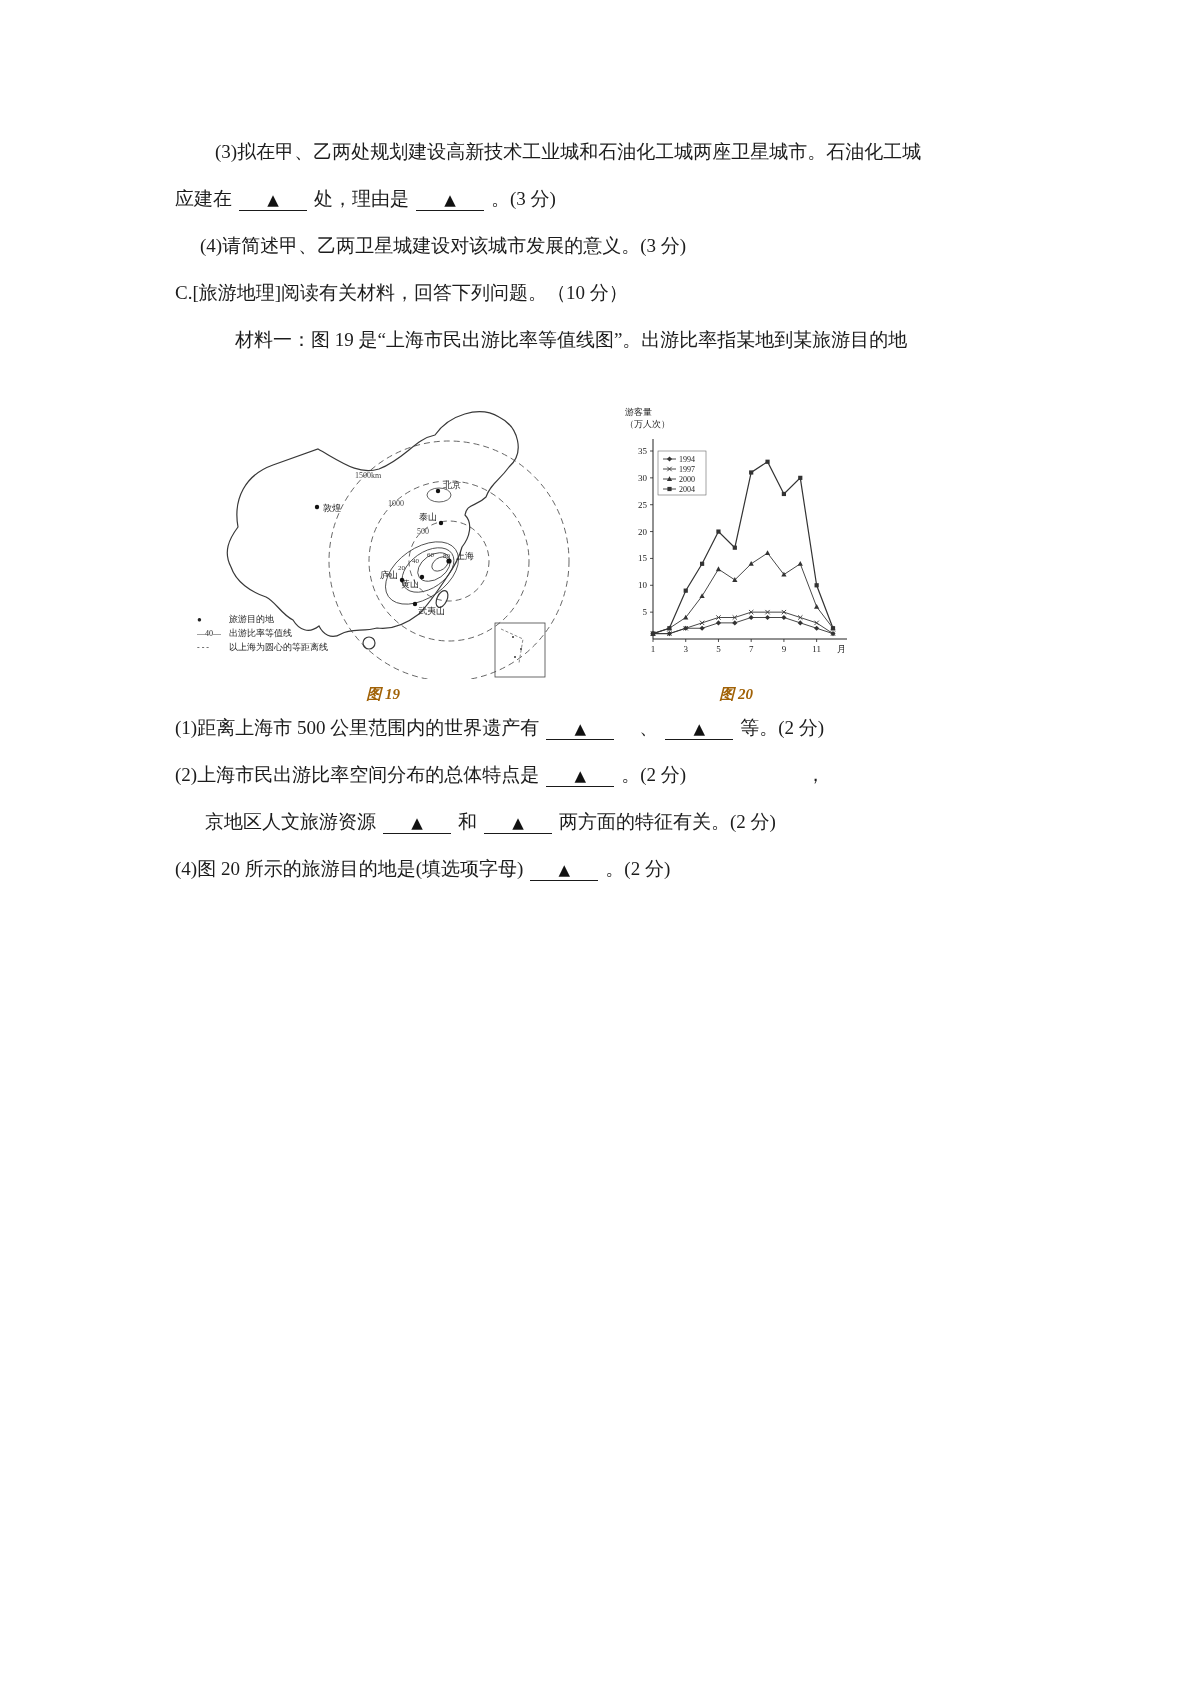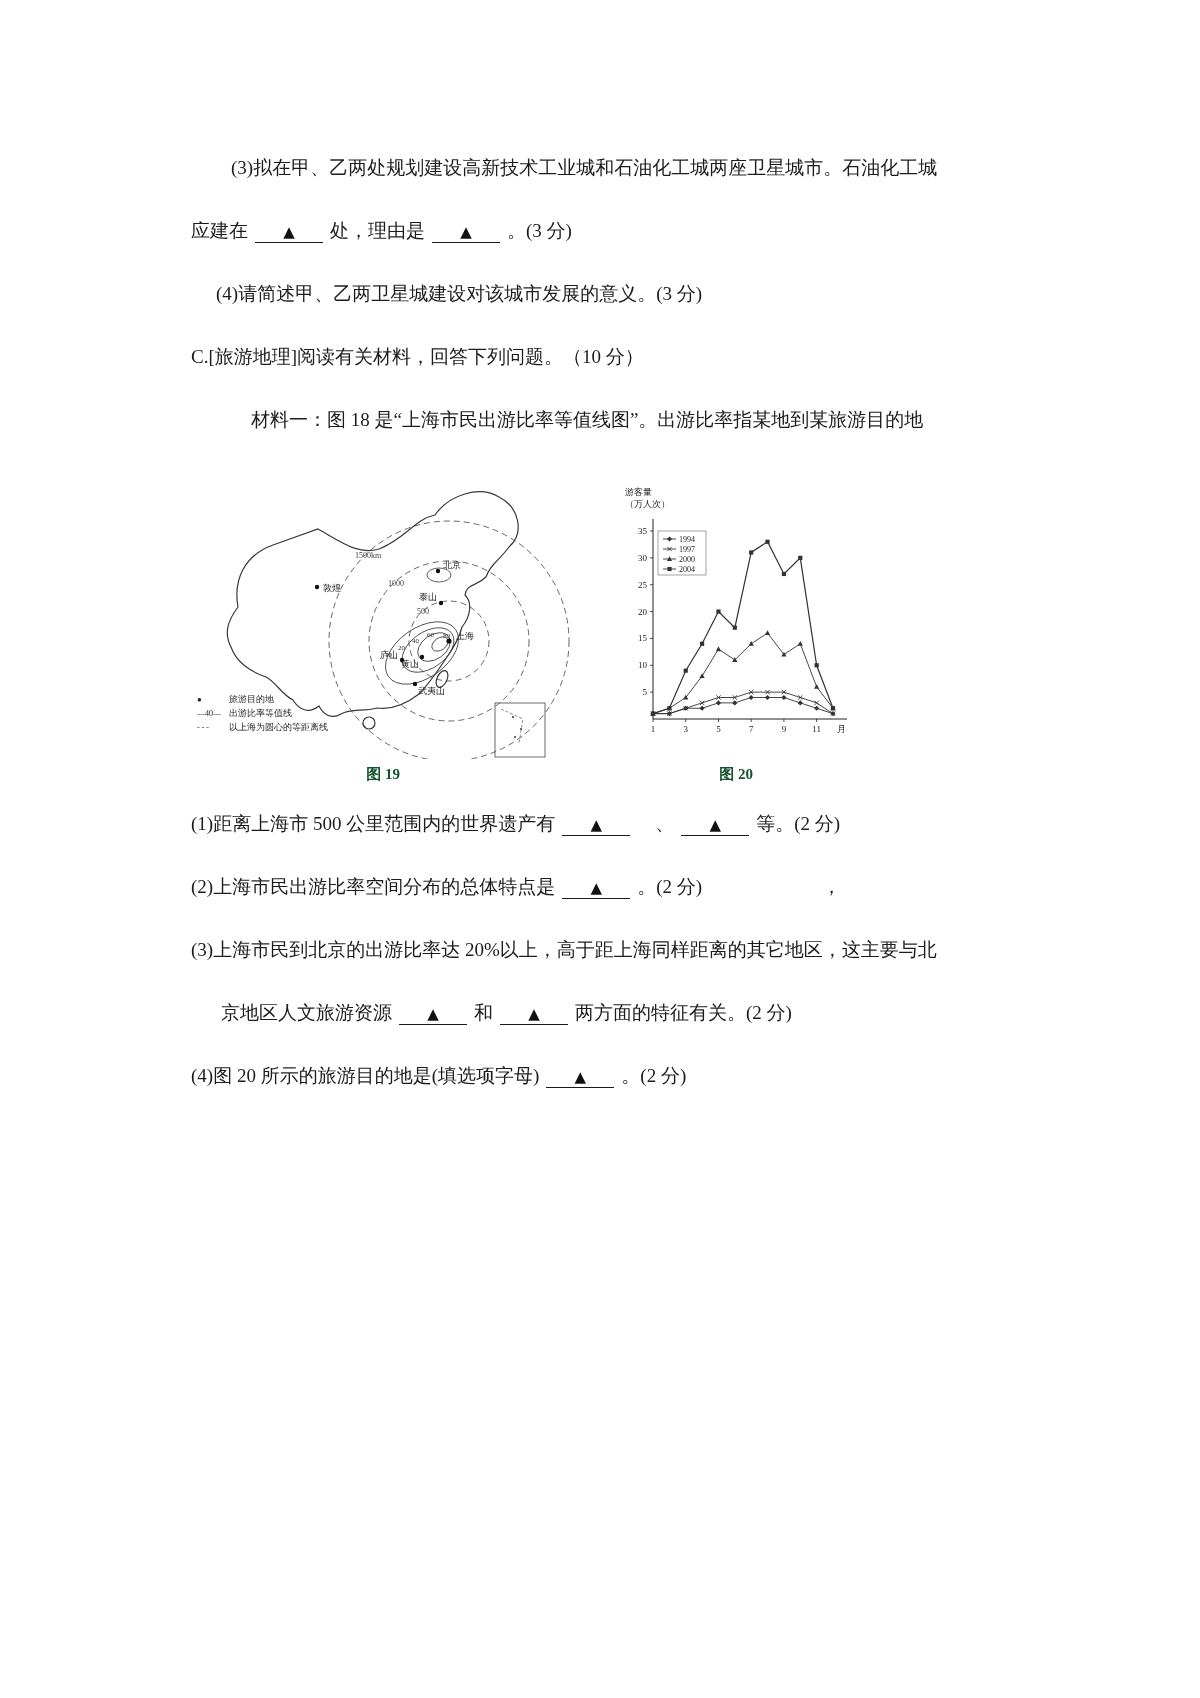--- a/index.html
+++ b/index.html
@@ -7,21 +7,21 @@
     position:relative;
     width:1200px;height:1698px;
     background:#ffffff;
     box-sizing:border-box;
     padding:128px 150px 0 175px;
     font-family:"Liberation Serif","DejaVu Serif",serif;
     color:#1c1c1c;
     overflow:hidden;
   }
   p.line{
-    margin:16px;
+    margin:0;
     font-size:19px;
     line-height:47px;
     white-space:nowrap;
   }
   .ind-40{padding-left:40px;}
   .ind-25{padding-left:25px;}
   .ind-60{padding-left:60px;}
   .ind-30{padding-left:30px;}
   .mt-16{margin-top:16px;}
   .mt-18{margin-top:18px;}
@@ -51,21 +51,22 @@
     flex-direction:row;
     align-items:flex-end;
     gap:28px;
     margin:24px 0 0 8px;
   }
   figure.fig{margin:0;padding:0;text-align:center;}
   figcaption{
     font-size:15px;
     font-weight:600;
     margin-top:2px;
-    color:#14532d;
+    color:#a16207;
+    font-style:italic;
   }
   svg text{font-family:"Liberation Serif","DejaVu Serif",serif;}
 </style>
 </head>
 <body>
 
 <div class="page">
 
   <p class="line ind-40">
     <span>(3)拟在甲、乙两处规划建设高新技术工业城和石油化工城两座卫星城市。石油化工城</span>
@@ -77,21 +78,21 @@
 
   <p class="line ind-25 mt-16">
     <span>(4)请简述甲、乙两卫星城建设对该城市发展的意义。(3 分)</span>
   </p>
 
   <p class="line mt-24">
     <span class="bold">C.[旅游地理]</span><span>阅读有关材料，回答下列问题。（10 分）</span>
   </p>
 
   <p class="line ind-60 mt-24">
-    <span>材料一：图 18 是“上海市民出游比率等值线图”。出游比率指某地到某旅游目的地</span>
+    <span>材料一：图 19 是“上海市民出游比率等值线图”。出游比率指某地到某旅游目的地</span>
   </p>
 
 
   <div class="figures">
 
     <figure class="fig">
       <svg id="fig19-svg" width="400" height="292" viewBox="0 0 400 292">
 
         <g stroke="#555" fill="none" stroke-width="0.9" stroke-dasharray="6 4">
           <circle cx="266" cy="174" r="40"></circle>
@@ -316,23 +317,20 @@
   </div>
 
   <p class="line mt-95">
     <span>(1)距离上海市 500 公里范围内的世界遗产有</span><span class="blank"><span class="blank-tri">▲</span></span><span style="margin-left:18px;">、</span><span class="blank"><span class="blank-tri">▲</span></span><span>等。(2 分)</span>
   </p>
 
   <p class="line mt-28">
     <span>(2)上海市民出游比率空间分布的总体特点是</span><span class="blank"><span class="blank-tri">▲</span></span><span>。(2 分)</span><span class="tail-comma">，</span>
   </p>
 
-  <p class="line mt-22">
-    <span>(3)上海市民到北京的出游比率达 20%以上，高于距上海同样距离的其它地区，这主要与北</span>
-  </p>
   <p class="line ind-30 mt-20">
     <span>京地区人文旅游资源</span><span class="blank"><span class="blank-tri">▲</span></span><span>和</span><span class="blank"><span class="blank-tri">▲</span></span><span>两方面的特征有关。(2 分)</span>
   </p>
 
   <p class="line mt-18">
     <span>(4)图 20 所示的旅游目的地是(填选项字母)</span><span class="blank"><span class="blank-tri">▲</span></span><span>。(2 分)</span>
   </p>
 
 </div>
 

